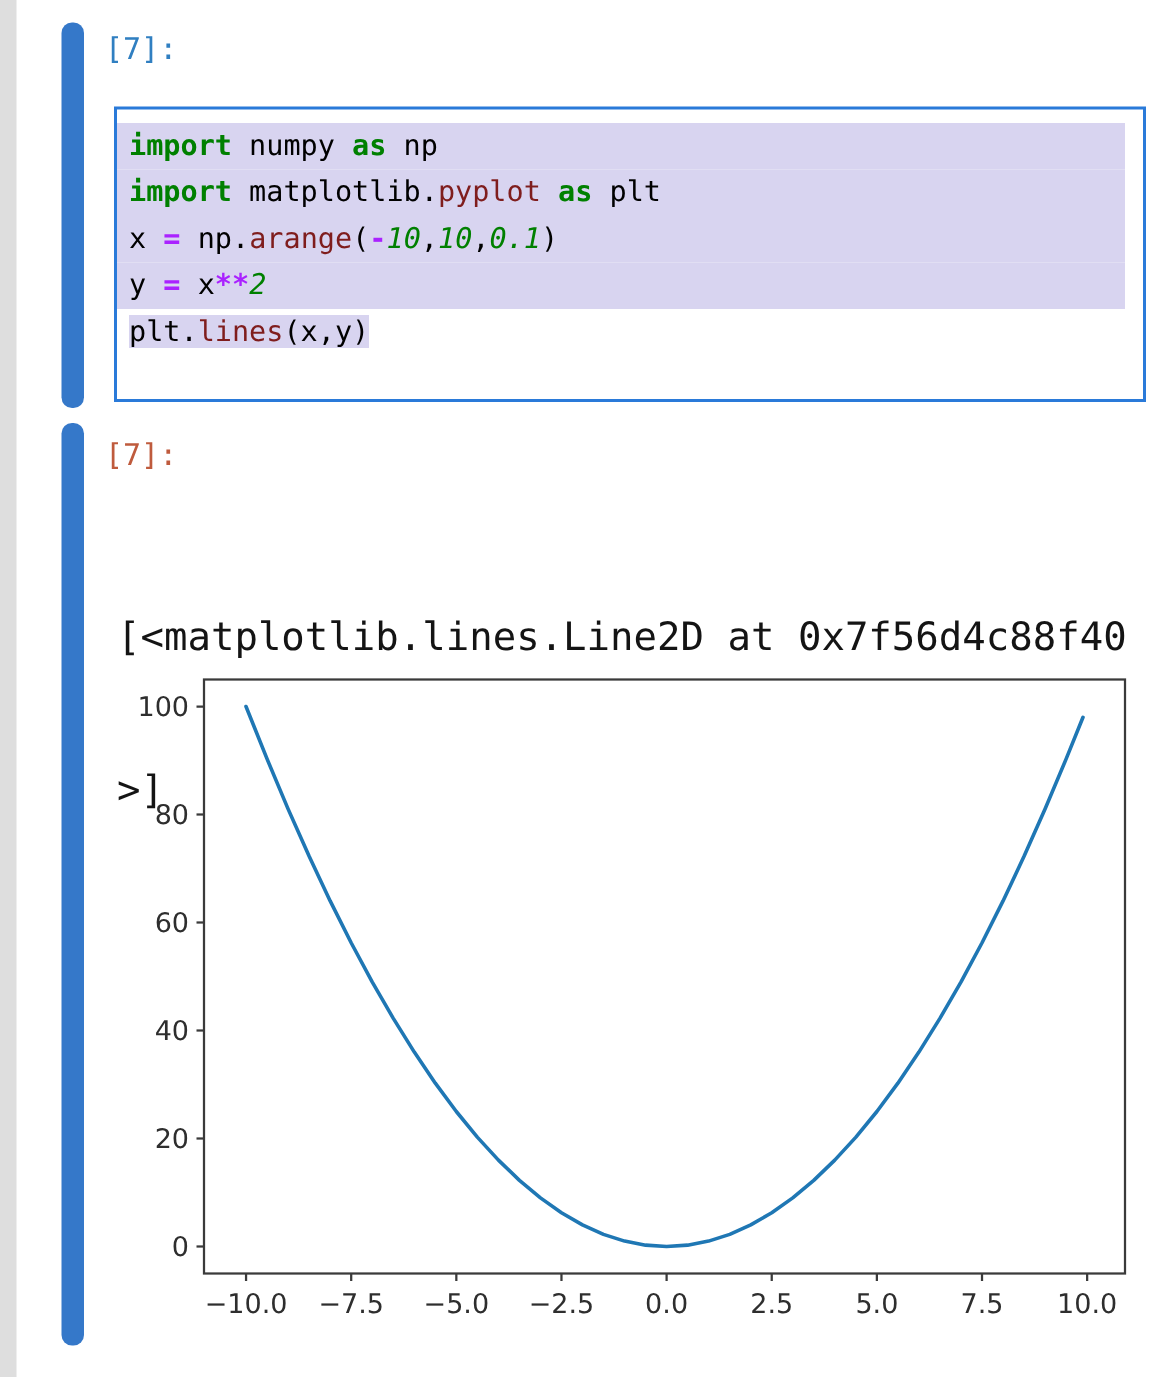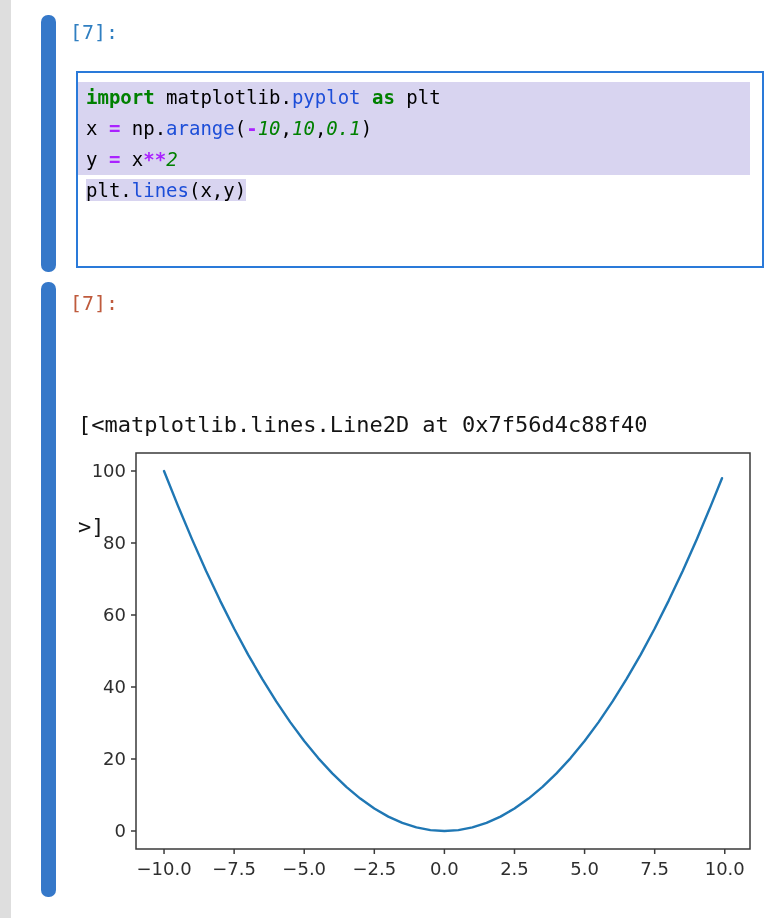--- a/index.html
+++ b/index.html
@@ -30,38 +30,39 @@
   }
   .code-line{
     height:31px;line-height:31px;font-size:19px;white-space:pre;
     padding-left:8px;color:#000;
   }
   .code-line.sel-full{background:var(--sel,#d8d4f0);width:672px;box-sizing:border-box;}
   .code-line .sel-text{background:var(--sel,#d8d4f0);}
   .tok-kw{color:#008000;font-weight:bold;}
   .tok-num{color:#008000;font-style:italic;}
   .tok-op{color:#aa22ff;font-weight:bold;}
-  .tok-prop{color:#1d4ed8;}
+  .tok-prop{color:#7f1d1d;}
   .tok-pl{color:#000;}
   #output-text{
     position:absolute;left:78px;top:340px;width:690px;
-    font-size:22px;line-height:34px;color:#141414;white-space:pre;
+    font-size:26px;line-height:34px;color:#141414;white-space:pre;
   }
   #figure{position:absolute;left:88px;top:440px;}
 </style>
 </head>
 <body>
 
 <div id="app">
   <div class="gutter"></div>
 
   <div class="collapser" id="collapser-in"></div>
   <div class="prompt" id="prompt-in">[7]:</div>
   <div class="cm-editor" id="code-editor">
 
+  <div class="code-line sel-full"><span class="tok-kw">import</span><span class="tok-pl"> numpy </span><span class="tok-kw">as</span><span class="tok-pl"> np</span></div>
       <div class="code-line sel-full"><span class="tok-kw">import</span><span class="tok-pl"> matplotlib.</span><span class="tok-prop">pyplot</span><span class="tok-pl"> </span><span class="tok-kw">as</span><span class="tok-pl"> plt</span></div>
       <div class="code-line sel-full"><span class="tok-pl">x </span><span class="tok-op">=</span><span class="tok-pl"> np.</span><span class="tok-prop">arange</span><span class="tok-pl">(</span><span class="tok-op">-</span><span class="tok-num">10</span><span class="tok-pl">,</span><span class="tok-num">10</span><span class="tok-pl">,</span><span class="tok-num">0.1</span><span class="tok-pl">)</span></div>
       <div class="code-line sel-full"><span class="tok-pl">y </span><span class="tok-op">=</span><span class="tok-pl"> x</span><span class="tok-op">**</span><span class="tok-num">2</span></div>
       <div class="code-line"><span class="sel-text"><span class="tok-pl">plt.</span><span class="tok-prop">lines</span><span class="tok-pl">(x,y)</span></span></div>
     </div>
 
   <div class="collapser" id="collapser-out"></div>
   <div class="prompt" id="prompt-out">[7]:</div>
   <div id="output-text">
     <div>[&lt;matplotlib.lines.Line2D at 0x7f56d4c88f40</div>

